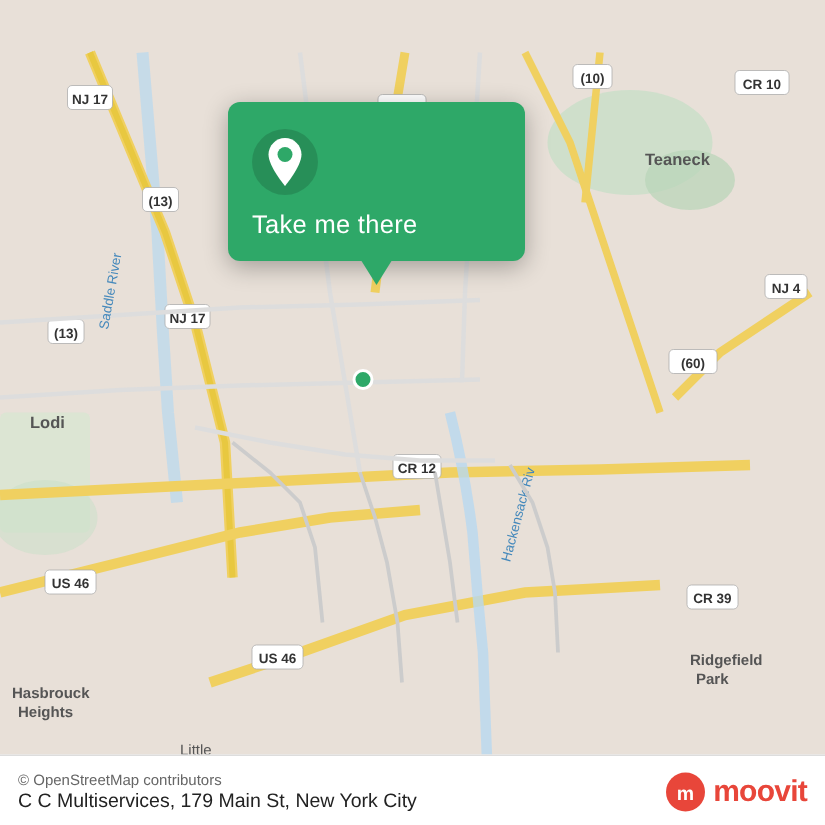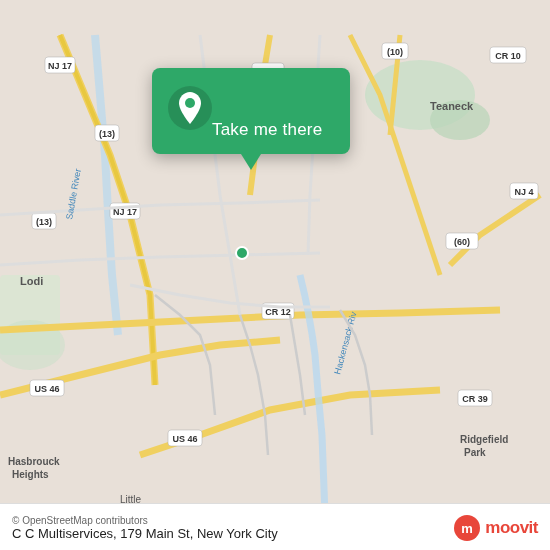--- a/index.html
+++ b/index.html
@@ -29,22 +29,22 @@
 
     
     .popup-card {
       position: absolute;
       top: 68px;
       left: 152px;
       width: 198px;
       background: #2ea868;
       border-radius: 8px;
       display: flex;
-      flex-direction: row;
-      align-items: flex-end;
+      flex-direction: column;
+      align-items: flex-start;
       padding: 18px 16px 14px;
       box-shadow: 0 4px 16px rgba(0,0,0,0.3);
       z-index: 10;
     }
 
     .popup-card::after {
       content: '';
       position: absolute;
       bottom: -16px;
       left: 50%;
@@ -104,21 +104,21 @@
       font-weight: 400;
     }
 
     .moovit-logo {
       display: flex;
       align-items: center;
       gap: 4px;
     }
 
     .moovit-text {
-      font-size: 17px;
+      font-size: 20px;
       font-weight: 700;
       color: #e8463a;
       letter-spacing: -0.5px;
     }
 
     .moovit-icon {
       width: 28px;
       height: 28px;
     }
   </style>

